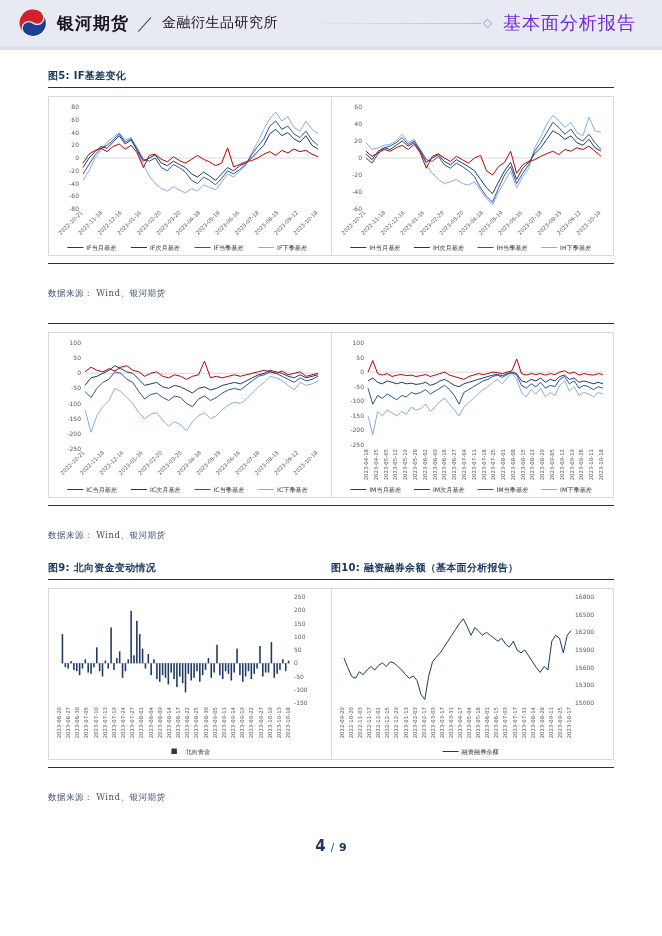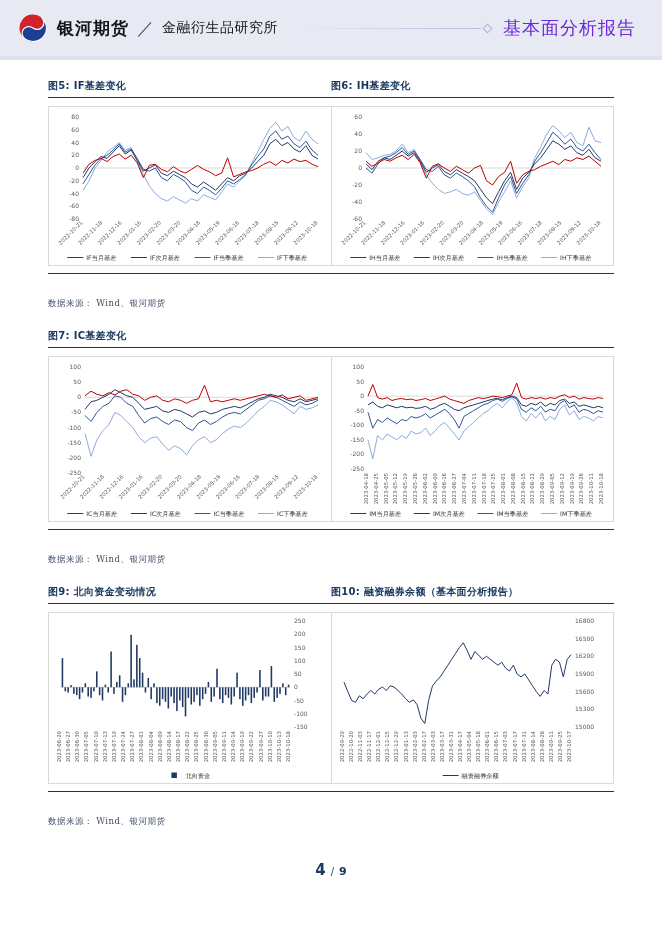--- a/index.html
+++ b/index.html
@@ -1,17 +1,17 @@
 <!DOCTYPE html>
 <html><head>
 <meta charset="utf-8">
 <style>
   *{margin:0;padding:0;box-sizing:border-box}
   html,body{width:662px;height:936px;background:#ffffff;font-family:"DejaVu Sans","Liberation Sans",sans-serif;overflow:hidden}
-  .header{height:60px;background:#e8eaf3;display:flex;align-items:center;padding:0 26px 0 18px;border-bottom:4px solid #dce0ef}
+  .header{height:50px;background:#e8eaf3;display:flex;align-items:center;padding:0 26px 0 18px;border-bottom:4px solid #dce0ef}
   .logo{width:30px;height:30px;margin-right:9px;flex:0 0 auto}
   .brand{font-size:17px;font-weight:bold;color:#15151d;letter-spacing:1px;white-space:nowrap}
   .slash{font-size:17px;color:#4a4a5a;margin:0 8px;font-weight:normal}
   .division{font-size:14px;font-weight:normal;color:#15151d;letter-spacing:.5px;white-space:nowrap}
   .h-line{flex:1;display:flex;align-items:center;margin:0 12px 0 20px}
   .h-line .line{flex:1;height:1px;background:linear-gradient(90deg,rgba(185,194,224,0),#b3bedd)}
   .h-line .diamond{width:7px;height:7px;border:1px solid #a9b4d8;transform:rotate(45deg);margin-left:3px;background:#e8eaf3;flex:0 0 auto}
   .report-type{font-size:18px;font-weight:normal;color:#6d28d9;letter-spacing:1px;white-space:nowrap}
   .main{padding:19px 48px 0}
   .section{margin-bottom:19px}
@@ -48,21 +48,20 @@
     <span class="diamond"></span>
   </span>
   <span class="report-type">基本面分析报告</span>
 </div>
 
 <div class="main">
 
   <div class="section">
     <div class="fig-titles">
       <div class="t">图5: IF基差变化</div>
-      <div class="t">图6: IH基差变化</div>
     </div>
     <hr class="rule top">
     <div class="fig-box">
       <div class="cell">
           <svg width="281" height="158">
             <text x="30" y="12" font-size="6" fill="#595959" text-anchor="end">80</text>
             <text x="30" y="24.75" font-size="6" fill="#595959" text-anchor="end">60</text>
             <text x="30" y="37.5" font-size="6" fill="#595959" text-anchor="end">40</text>
             <text x="30" y="50.25" font-size="6" fill="#595959" text-anchor="end">20</text>
             <text x="30" y="63" font-size="6" fill="#595959" text-anchor="end">0</text>
@@ -135,21 +134,20 @@
             <text x="228.1" y="153" font-size="6.2" fill="#333333">IH下季基差</text>
           </svg>
         </div>
     </div>
     <hr class="rule bot">
     <div class="source">数据来源：  Wind、银河期货</div>
   </div>
 
   <div class="section">
     <div class="fig-titles">
-      <div class="t">图7: IC基差变化</div>
     </div>
     <hr class="rule top">
     <div class="fig-box">
       <div class="cell">
           <svg width="281" height="164">
             <text x="32" y="12" font-size="6" fill="#595959" text-anchor="end">100</text>
             <text x="32" y="27.142857142857142" font-size="6" fill="#595959" text-anchor="end">50</text>
             <text x="32" y="42.285714285714285" font-size="6" fill="#595959" text-anchor="end">0</text>
             <text x="32" y="57.42857142857142" font-size="6" fill="#595959" text-anchor="end">-50</text>
             <text x="32" y="72.57142857142857" font-size="6" fill="#595959" text-anchor="end">-100</text>

